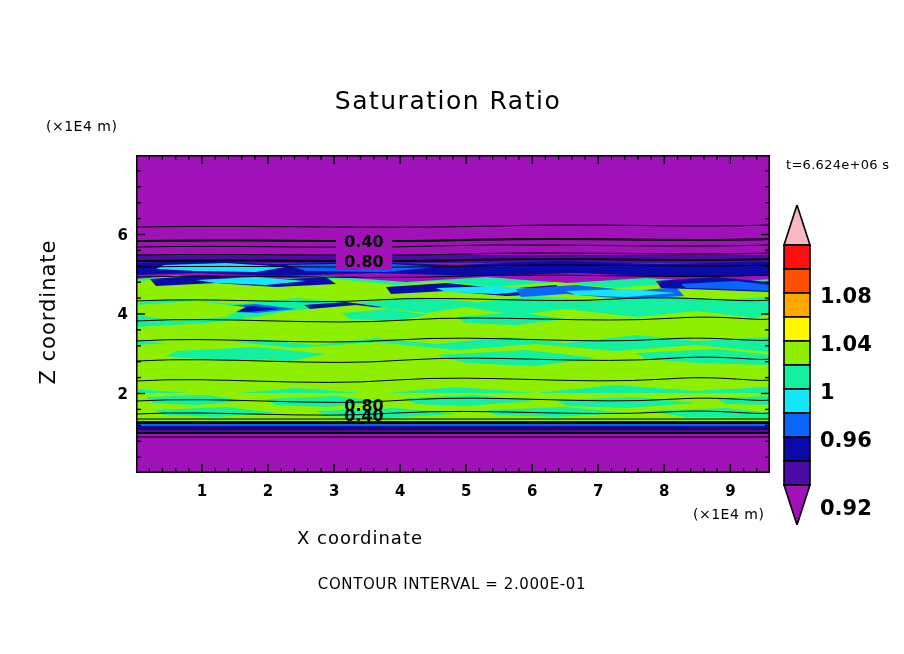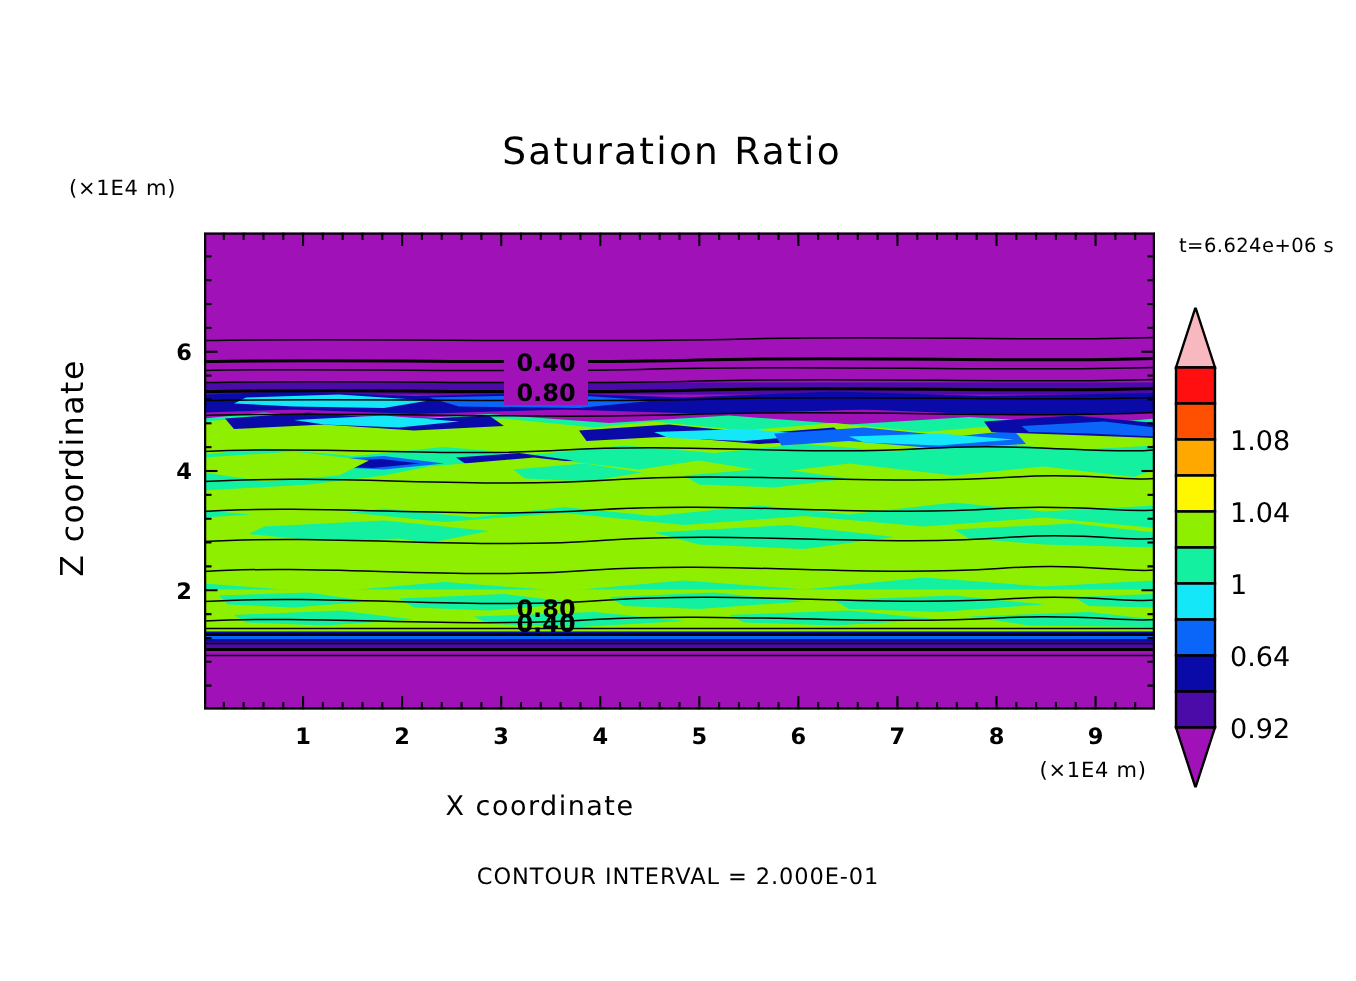--- a/index.html
+++ b/index.html
@@ -10,21 +10,21 @@
          letter-spacing:1.5px;font-weight:400;}
   #units-top{left:46px;top:118px;font-size:14px;letter-spacing:0.5px;}
   #units-bottom{left:693px;top:506px;font-size:14px;letter-spacing:0.5px;}
   #tstamp{left:786px;top:157px;font-size:13px;letter-spacing:0.3px;white-space:nowrap;}
   #xlabel{left:0;top:527px;width:720px;text-align:center;font-size:18px;letter-spacing:1px;}
   #ylabel{left:-42px;top:300px;width:180px;text-align:center;font-size:21px;
           letter-spacing:1px;transform:rotate(-90deg);transform-origin:center center;}
   #caption{left:0;top:575px;width:904px;text-align:center;font-size:15px;letter-spacing:0.6px;}
   .xtick-lab{position:absolute;font-size:15px;font-weight:700;text-align:center;width:30px;}
   .ytick-lab{position:absolute;font-size:15px;font-weight:700;text-align:right;width:26px;}
-  .cb-lab{position:absolute;font-size:18px;font-weight:400;white-space:nowrap;}
+  .cb-lab{position:absolute;font-size:21px;font-weight:700;white-space:nowrap;}
   #plot{left:136px;top:155px;width:634px;height:318px;}
   #cbar{left:780px;top:205px;width:34px;height:320px;}
 </style>
 </head>
 <body>
 
 <div id="title" class="abs">Saturation Ratio</div>
 <div id="units-top" class="abs">(×1E4 m)</div>
 <div id="tstamp" class="abs">t=6.624e+06 s</div>
 
@@ -307,15 +307,15 @@
       <path d="M4,208 H30 V232 H4 Z" fill="#0a66f8" stroke="#000" stroke-width="1.6"></path>
       <path d="M4,232 H30 V256 H4 Z" fill="#0a0aa8" stroke="#000" stroke-width="1.6"></path>
       <path d="M4,256 H30 V280 H4 Z" fill="#4b0ba8" stroke="#000" stroke-width="1.6"></path>
       <path d="M4,280 L30,280 L17,320 Z" fill="#a011b8" stroke="#000" stroke-width="1.6"></path>
     </g>
 </svg>
 <div id="cblabels">
     <div class="cb-lab" style="left: 820px; top: 284px;">1.08</div>
     <div class="cb-lab" style="left: 820px; top: 332px;">1.04</div>
     <div class="cb-lab" style="left: 820px; top: 380px;">1</div>
-    <div class="cb-lab" style="left: 820px; top: 428px;">0.64</div>
-    <div class="cb-lab" style="left: 820px; top: 476px;">0.92</div>
+    <div class="cb-lab" style="left: 820px; top: 428px;">0.96</div>
+    <div class="cb-lab" style="left: 820px; top: 496px;">0.92</div>
   </div>
 
 </body></html>

